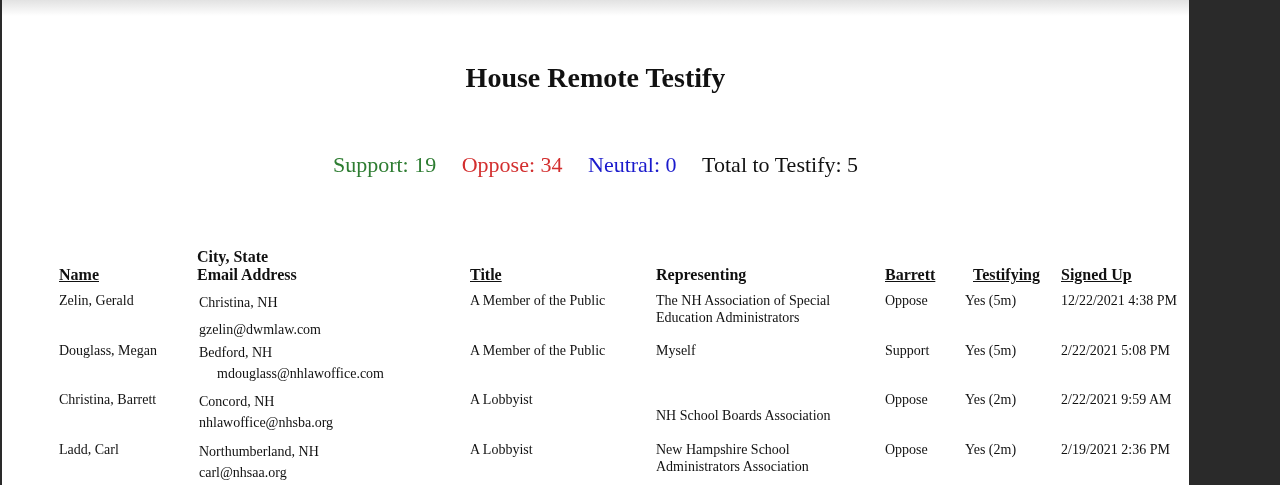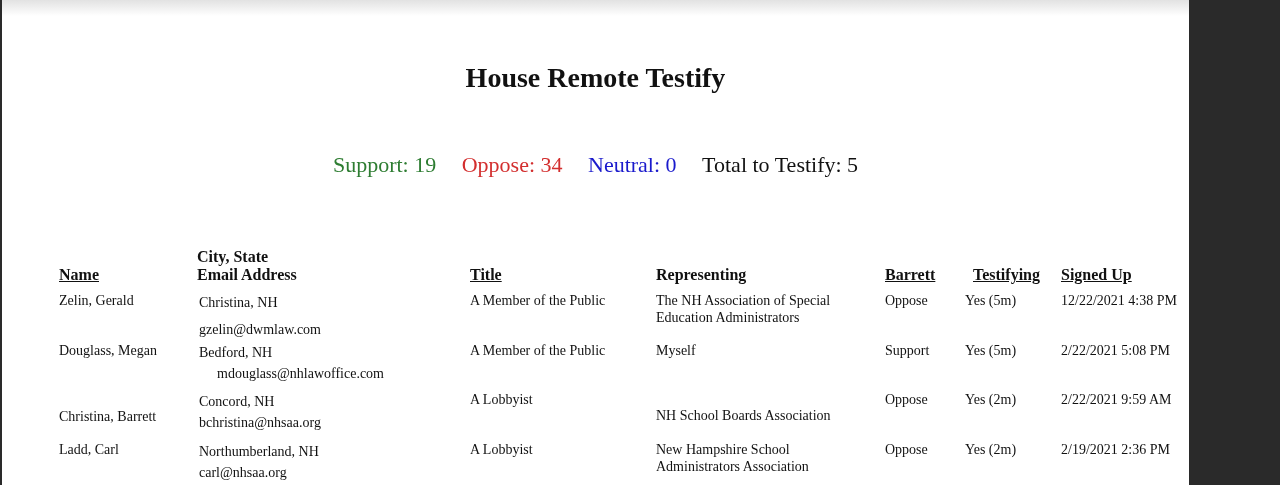--- a/index.html
+++ b/index.html
@@ -117,23 +117,23 @@
     <div class="cell" style="left:197px; top:344px;">Bedford, NH</div>
     <div class="cell" style="left:197px; top:365px;margin-left:18px;">mdouglass@nhlawoffice.com</div>
     <div class="cell" style="left:468px; top:342px;">A Member of the Public</div>
     <div class="cell" style="left:654px; top:342px;">Myself</div>
     <div class="cell" style="left:883px; top:342px;">Support</div>
     <div class="cell" style="left:963px; top:342px;">Yes (5m)</div>
     <div class="cell" style="left:1059px; top:342px;">2/22/2021 5:08 PM</div>
   </div>
 
   <div>
-    <div class="cell" style="left:57px; top:391px;margin-top:17px;">Christina, Barrett</div>
+    <div class="cell" style="left:57px; top:391px;">Christina, Barrett</div>
     <div class="cell" style="left:197px; top:393px;">Concord, NH</div>
-    <div class="cell" style="left:197px; top:414px;">bchristina@nhsaa.org</div>
+    <div class="cell" style="left:197px; top:414px;">nhlawoffice@nhsba.org</div>
     <div class="cell" style="left:468px; top:391px;">A Lobbyist</div>
     <div class="cell" style="left:654px; top:391px;margin-top:16px;">NH School Boards Association</div>
     <div class="cell" style="left:883px; top:391px;">Oppose</div>
     <div class="cell" style="left:963px; top:391px;">Yes (2m)</div>
     <div class="cell" style="left:1059px; top:391px;">2/22/2021 9:59 AM</div>
   </div>
 
   <div>
     <div class="cell" style="left:57px; top:441px;">Ladd, Carl</div>
     <div class="cell" style="left:197px; top:443px;">Northumberland, NH</div>

